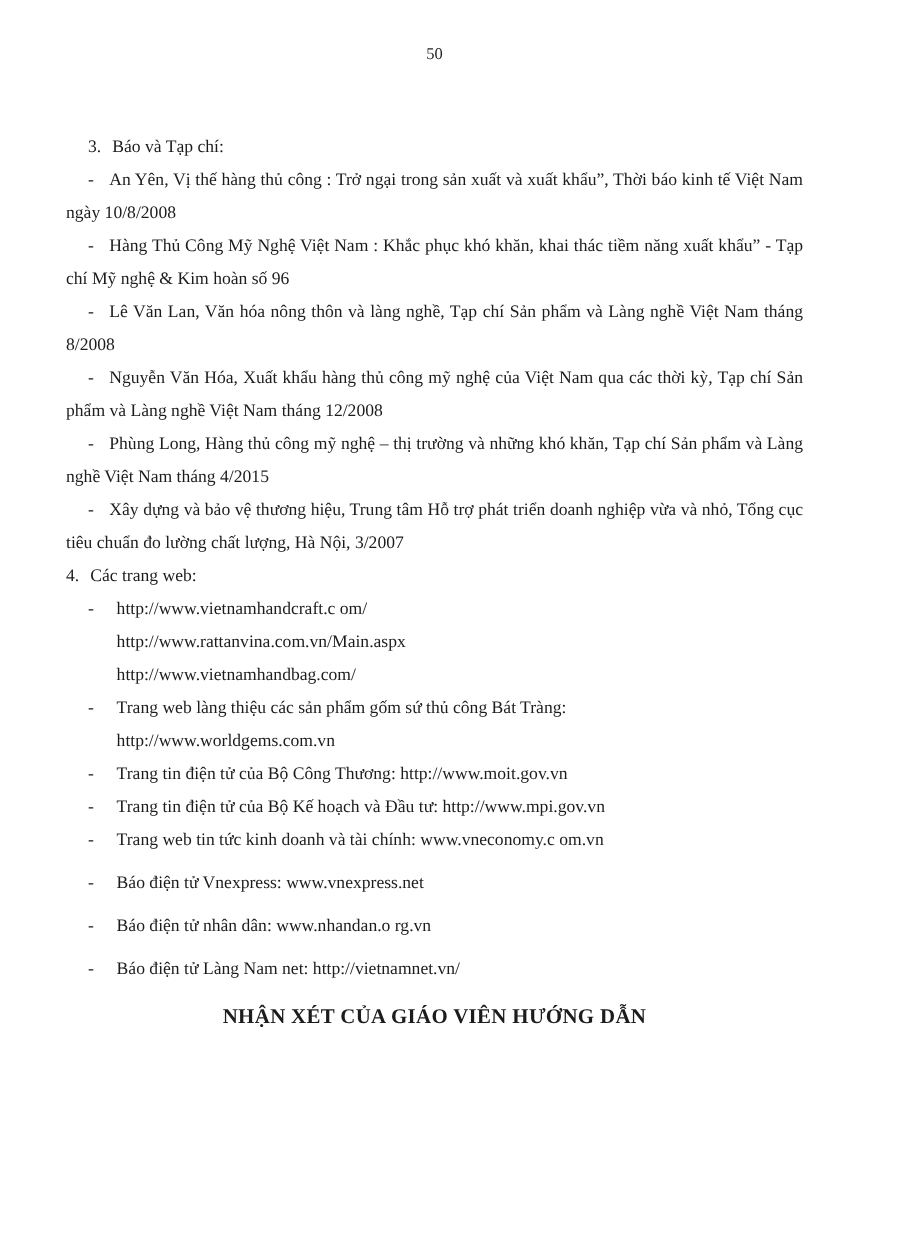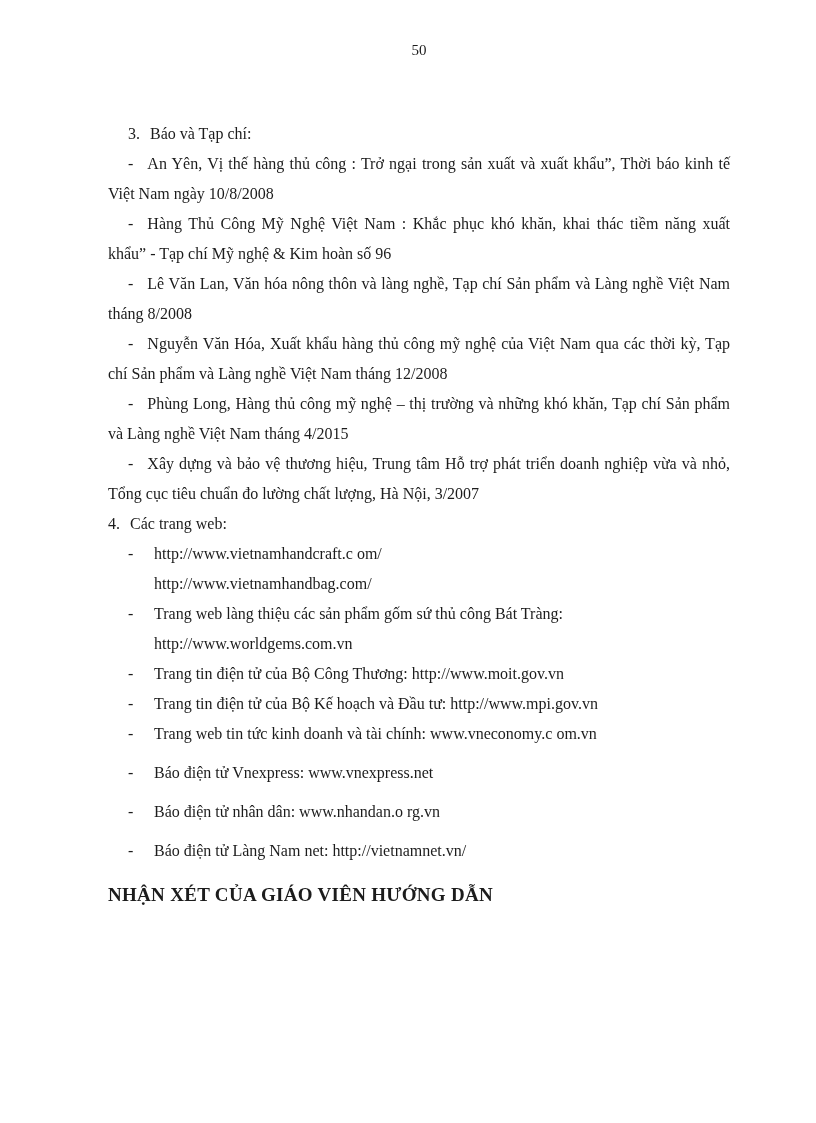--- a/index.html
+++ b/index.html
@@ -8,21 +8,21 @@
     width: 816px;
     height: 1123px;
     background: #ffffff;
     font-family: "Liberation Serif", "DejaVu Serif", serif;
     color: #1c1c1c;
   }
   .page {
     width: 816px;
     height: 1123px;
     background: #ffffff;
-    padding: 42px 86px 0 108px;
+    padding: 42px 86px 0 60px;
     font-size: 16px;
   }
   .page-number {
     text-align: center;
     font-size: 15px;
     margin-bottom: 60px;
   }
   .sec-heading {
     margin: 0;
     line-height: 30px;
@@ -40,20 +40,21 @@
     display: flex;
     line-height: 30px;
     margin-left: 20px;
   }
   .w-marker { flex: 0 0 26px; width: 26px; }
   .w-body { flex: 1; }
   .w-body p { margin: 0; line-height: 30px; }
   .spaced { margin-top: 9px; }
   .footer-title {
     margin: 18px 0 0 0;
+    text-align: center;
     font-weight: bold;
     font-size: 19px;
     letter-spacing: 0.3px;
   }
 </style>
 </head>
 <body>
 
 <div class="page">
 
@@ -83,20 +84,21 @@
   </p>
 
   <p class="sec-heading">
     <span class="num">4.</span><span>Các trang web:</span>
   </p>
 
   <div class="web-entry">
     <span class="w-marker">-</span>
     <div class="w-body">
       <p>http://www.vietnamhandcraft.c om/</p>
+      <p>http://www.rattanvina.com.vn/Main.aspx</p>
       <p>http://www.vietnamhandbag.com/</p>
     </div>
   </div>
 
   <div class="web-entry">
     <span class="w-marker">-</span>
     <div class="w-body">
       <p>Trang web làng thiệu các sản phẩm gốm sứ thủ công Bát Tràng:</p>
       <p>http://www.worldgems.com.vn</p>
     </div>

